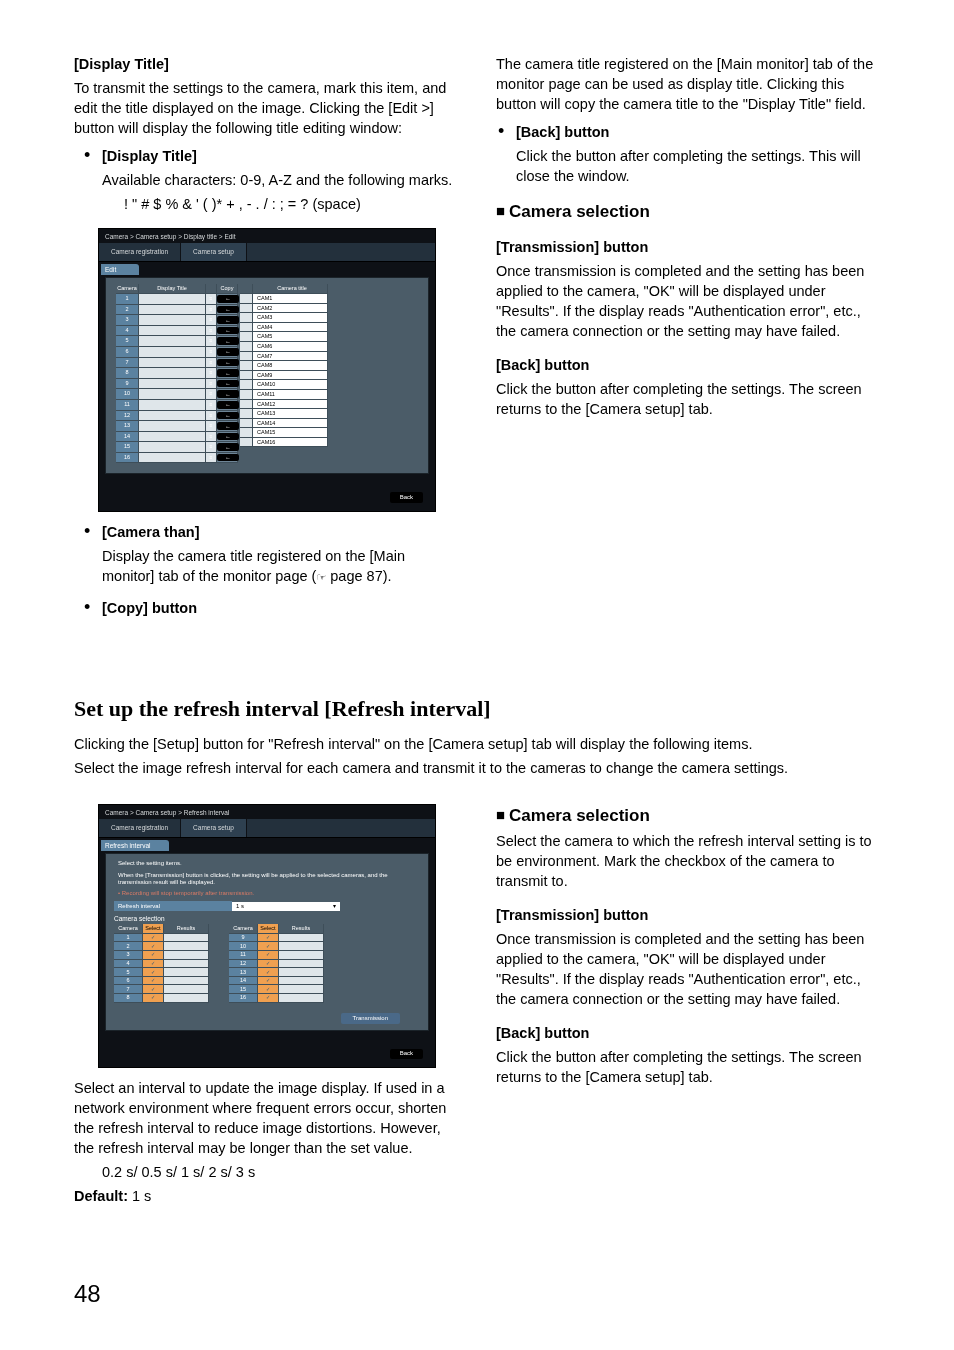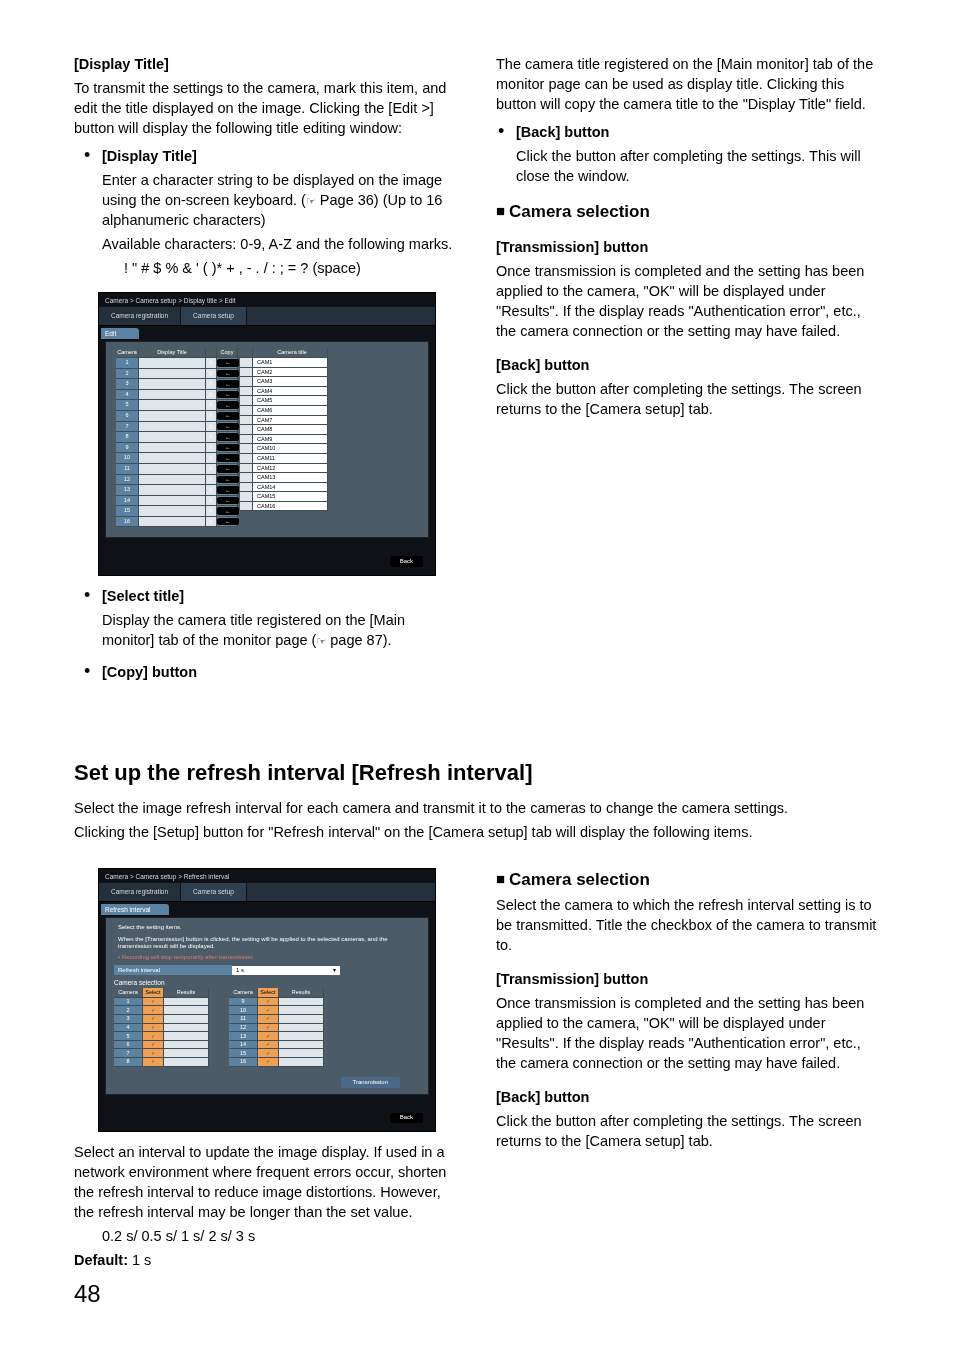--- a/index.html
+++ b/index.html
@@ -32,20 +32,21 @@
   .h2 {
     font-size: 17px;
     font-weight: bold;
     margin: 10px 0 4px 0;
   }
   .h2 .square { font-size: 15px; margin-right: 4px; vertical-align: 1px;}
   .section-title {
     font-size: 22px;
     font-weight: bold;
     margin: 28px 0 10px 0;
+    font-family: Liberation Serif, serif;
   }
   .screenshot {
     background: #0e1116;
     width: 336px;
     margin: 10px 0 10px 24px;
     padding: 0;
     font-size: 6px;
     color: #d6d9db;
     line-height: 1.2;
     border: 1px solid #000;
@@ -165,23 +166,20 @@
 
 <div class="two-col">
   <div class="col">
     <p class="bold">[Display Title]</p>
     <p>To transmit the settings to the camera, mark this item, and edit the title displayed on the image. Clicking the [Edit &gt;] button will display the following title editing window:</p>
 
     <div class="bullet-item">
       <div class="dot">•</div>
       <div class="bullet-body">
         <p class="bold">[Display Title]</p>
-        <p>
-          <span>Enter a character string to be displayed on the image using the on-screen keyboard. (</span><span class="ref-icon">☞</span><span> Page 36) (Up to 16 alphanumeric characters)</span>
-        </p>
         <p>Available characters: 0-9, A-Z and the following marks.</p>
         <p class="sub-indent">! " # $ % &amp; ' ( )* + , - . / :  ; = ? (space)</p>
       </div>
     </div>
 
     <div class="screenshot">
       <div class="crumb">Camera &gt; Camera setup &gt; Display title &gt; Edit</div>
       <div class="tabs">
         <div class="tab">Camera registration</div>
         <div class="tab active">Camera setup</div>
@@ -372,21 +370,21 @@
         </div>
       </div>
       <div class="footer">
         <span class="btn">Back</span>
       </div>
     </div>
 
     <div class="bullet-item">
       <div class="dot">•</div>
       <div class="bullet-body">
-        <p class="bold">[Select title]</p>
+        <p class="bold">[Camera than]</p>
         <p>
           <span>Display the camera title registered on the [Main monitor] tab of the monitor page (</span><span class="ref-icon">☞</span><span> page 87).</span>
         </p>
       </div>
     </div>
 
     <div class="bullet-item">
       <div class="dot">•</div>
       <div class="bullet-body">
         <p class="bold">[Copy] button</p>
@@ -406,22 +404,22 @@
     <p class="h2"><span class="square">■</span><span>Camera selection</span></p>
     <p class="bold" style="margin-top:14px;">[Transmission] button</p>
     <p>Once transmission is completed and the setting has been applied to the camera, "OK" will be displayed under "Results". If the display reads "Authentication error", etc., the camera connection or the setting may have failed.</p>
     <p class="bold" style="margin-top:14px;">[Back] button</p>
     <p>Click the button after completing the settings. The screen returns to the [Camera setup] tab.</p>
   </div>
 </div>
 
 <div style="margin-top:70px;">
   <p class="section-title">Set up the refresh interval [Refresh interval]</p>
+  <p>Clicking the [Setup] button for "Refresh interval" on the [Camera setup] tab will display the following items.</p>
   <p>Select the image refresh interval for each camera and transmit it to the cameras to change the camera settings.</p>
-  <p>Clicking the [Setup] button for "Refresh interval" on the [Camera setup] tab will display the following items.</p>
 
   <div class="two-col" style="margin-top:16px;">
     <div class="col">
 
       <div class="screenshot s2">
         <div class="crumb">Camera &gt; Camera setup &gt; Refresh interval</div>
         <div class="tabs">
           <div class="tab">Camera registration</div>
           <div class="tab active">Camera setup</div>
         </div>
@@ -547,21 +545,21 @@
         </div>
       </div>
 
       <p>Select an interval to update the image display. If used in a network environment where frequent errors occur, shorten the refresh interval to reduce image distortions. However, the refresh interval may be longer than the set value.</p>
       <p style="margin-left:28px;">0.2 s/ 0.5 s/ 1 s/ 2 s/ 3 s</p>
       <p><span class="bold">Default:</span><span> 1 s</span></p>
     </div>
 
     <div class="col">
       <p class="h2"><span class="square">■</span><span>Camera selection</span></p>
-      <p>Select the camera to which the refresh interval setting is to be transmitted. Title the checkbox of the camera to transmit to.</p>
+      <p>Select the camera to which the refresh interval setting is to be environment. Mark the checkbox of the camera to transmit to.</p>
       <p class="bold" style="margin-top:14px;">[Transmission] button</p>
       <p>Once transmission is completed and the setting has been applied to the camera, "OK" will be displayed under "Results". If the display reads "Authentication error", etc., the camera connection or the setting may have failed.</p>
       <p class="bold" style="margin-top:14px;">[Back] button</p>
       <p>Click the button after completing the settings. The screen returns to the [Camera setup] tab.</p>
     </div>
   </div>
 </div>
 
 <div class="page-no">48</div>
 

